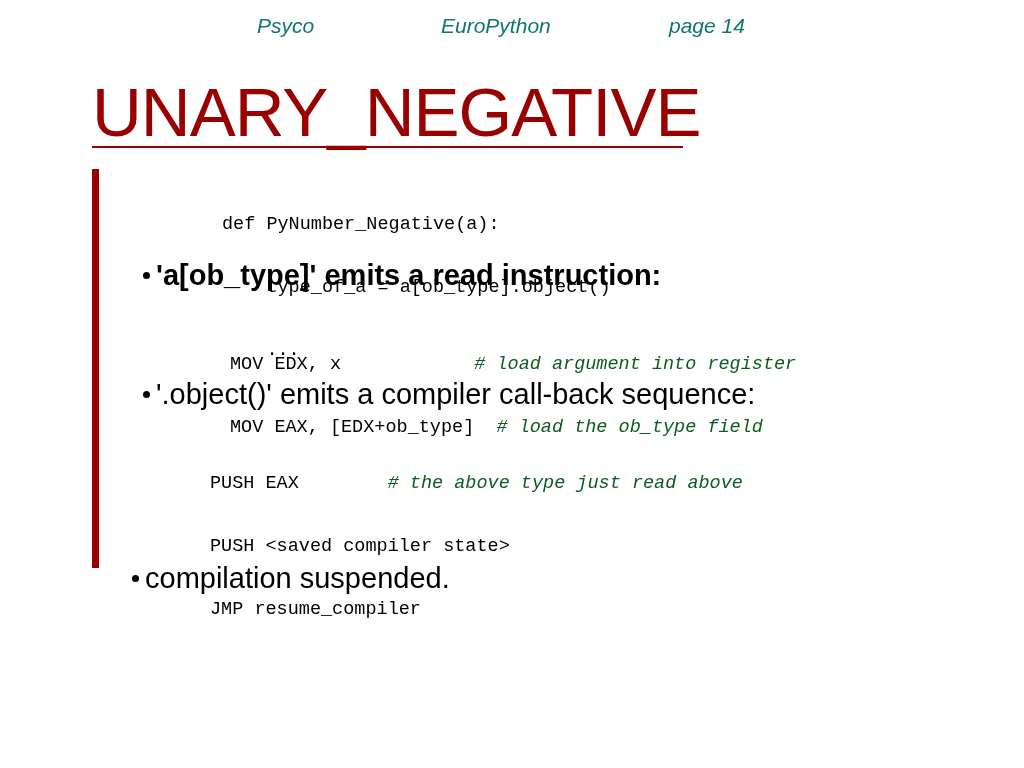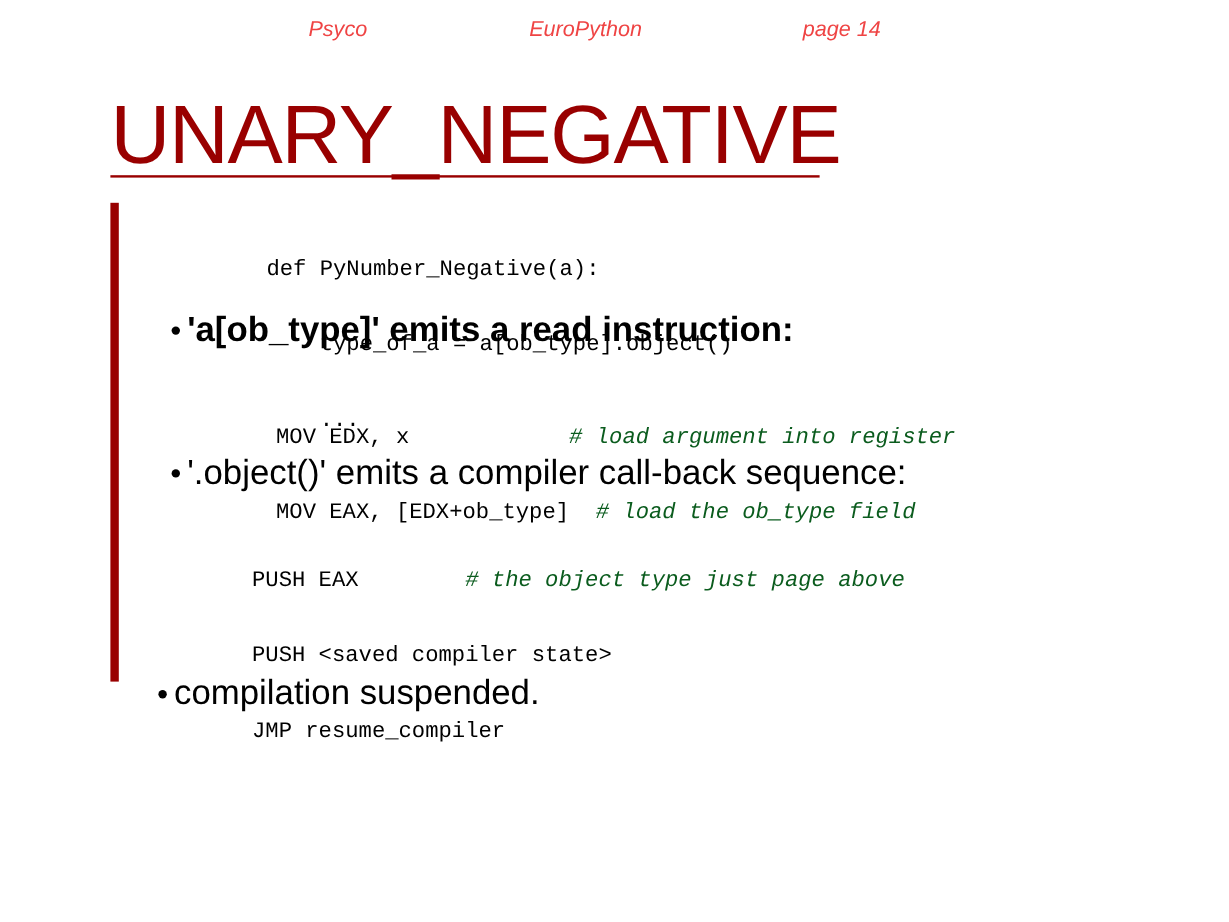--- a/index.html
+++ b/index.html
@@ -21,22 +21,22 @@
     position: absolute;
     top: 14px;
     left: 0;
     width: 1024px;
     height: 30px;
   }
   .hdr-item {
     position: absolute;
     font-family: "Liberation Sans", sans-serif;
     font-style: italic;
-    font-size: 18px;
-    color: #ef4444;
+    font-size: 21px;
+    color: #0f766e;
     white-space: nowrap;
     letter-spacing: 0px;
   }
   .hdr-left   { left: 257px; top: 0; }
   .hdr-center { left: 441px; top: 0; }
   .hdr-right  { left: 669px; top: 0; }
 
   
   .slide-title {
     position: absolute;
@@ -151,21 +151,21 @@
     <span class="code-line"><span>MOV EDX, x            </span><span class="cmt"># load argument into register</span></span>
     <span class="code-line"><span>MOV EAX, [EDX+ob_type]  </span><span class="cmt"># load the ob_type field</span></span>
   </div>
 
   <div class="bullet-row bullet-2">
     <span class="bullet-dot"></span>
     <span class="bullet-text">'.object()' emits a compiler call-back sequence:</span>
   </div>
 
   <div class="code-block code-asm-2">
-    <span class="code-line"><span>PUSH EAX        </span><span class="cmt"># the object type just page above</span></span>
+    <span class="code-line"><span>PUSH EAX        </span><span class="cmt"># the above type just read above</span></span>
     <span class="code-line">PUSH &lt;saved compiler state&gt;</span>
     <span class="code-line">JMP resume_compiler</span>
   </div>
 
   <div class="bullet-row bullet-3">
     <span class="bullet-dot"></span>
     <span class="bullet-text">compilation suspended.</span>
   </div>
 
 </div>

